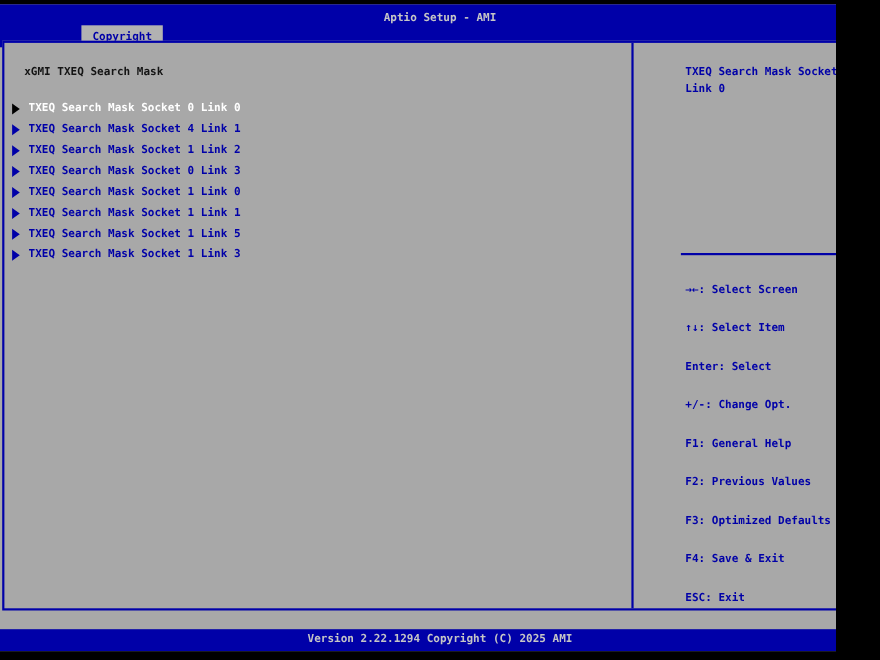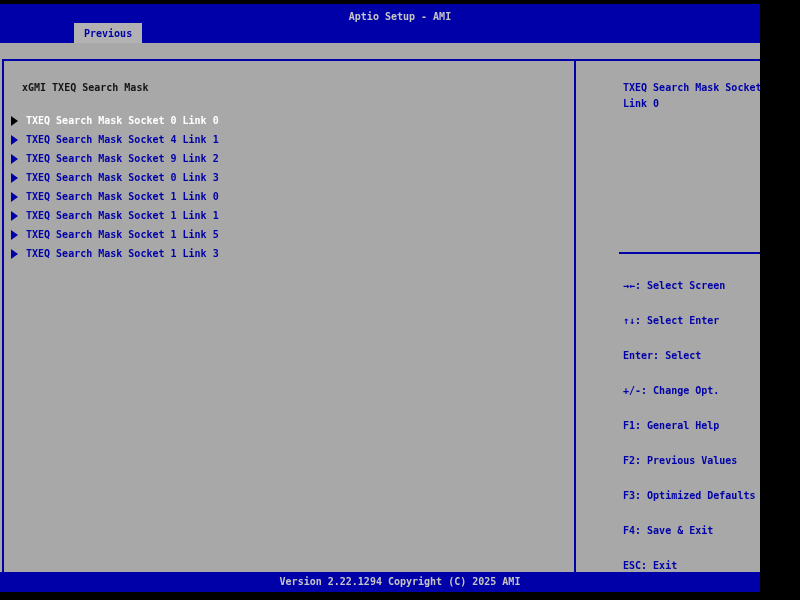--- a/index.html
+++ b/index.html
@@ -12,21 +12,21 @@
   }
   .topbar-black{position:absolute;left:0;top:0;width:800px;height:4px;background:#000;}
   .header{position:absolute;left:0;top:4px;width:800px;height:39px;background:var(--blue,#0000a8);}
   .header-title{position:absolute;left:0;top:5px;width:100%;text-align:center;color:var(--lightgray,#c6c6c6);}
   .tab{
     position:absolute;left:74px;bottom:0;height:19px;padding:1px 10px 0 10px;
     background:var(--tabgray,#b2b2b2);color:var(--blue,#0000a8);
     display:flex;align-items:center;
   }
   .panel{
-    position:absolute;left:2px;top:59px;width:793px;height:518px;
+    position:absolute;left:2px;top:37px;width:793px;height:518px;
     border:2px solid var(--blue,#0000a8);box-sizing:border-box;
     display:flex;background:var(--gray,#a8a8a8);gap:43px;
   }
   .left-pane{width:527px;flex:none;}
   .pane-title{margin:19px 0 0 18px;color:var(--titleink,#141414);}
   .menu-list{margin-top:15px;}
   .menu-item{height:19px;display:flex;align-items:center;color:var(--blue,#0000a8);cursor:default;}
   .arrow{
     width:0;height:0;margin-left:7px;
     border-left:7px solid var(--blue,#0000a8);
@@ -49,38 +49,38 @@
   .bottombar-black{position:absolute;left:0;top:592px;width:800px;height:8px;background:#000;}
 </style>
 </head>
 <body>
 
 <div class="screen" style="--blue: #0000a8; --gray: #a8a8a8; --tabgray: #b2b2b2; --lightgray: #c6c6c6; --titleink: #141414;">
   <div class="topbar-black"></div>
 
   <div class="header">
     <div class="header-title">Aptio Setup - AMI</div>
-    <div class="tab">Previous</div>
+    <div class="tab">Copyright</div>
   </div>
 
   <div class="panel">
     <div class="left-pane">
       <div class="pane-title">xGMI TXEQ Search Mask</div>
       <div class="menu-list">
           <div class="menu-item selected">
           <span class="arrow"></span>
           <span class="menu-label">TXEQ Search Mask Socket 0 Link 0</span>
         </div>
           <div class="menu-item">
           <span class="arrow"></span>
           <span class="menu-label">TXEQ Search Mask Socket 4 Link 1</span>
         </div>
           <div class="menu-item">
           <span class="arrow"></span>
-          <span class="menu-label">TXEQ Search Mask Socket 9 Link 2</span>
+          <span class="menu-label">TXEQ Search Mask Socket 1 Link 2</span>
         </div>
           <div class="menu-item">
           <span class="arrow"></span>
           <span class="menu-label">TXEQ Search Mask Socket 0 Link 3</span>
         </div>
           <div class="menu-item">
           <span class="arrow"></span>
           <span class="menu-label">TXEQ Search Mask Socket 1 Link 0</span>
         </div>
           <div class="menu-item">
@@ -98,21 +98,21 @@
         </div>
     </div>
 
     <div class="divider-v"></div>
 
     <div class="right-pane">
       <div class="help-text">TXEQ Search Mask Socket 0 Link 0</div>
       <div class="divider-h"></div>
       <div class="key-list">
           <div class="key-line">→←: Select Screen</div>
-          <div class="key-line">↑↓: Select Enter</div>
+          <div class="key-line">↑↓: Select Item</div>
           <div class="key-line">Enter: Select</div>
           <div class="key-line">+/-: Change Opt.</div>
           <div class="key-line">F1: General Help</div>
           <div class="key-line">F2: Previous Values</div>
           <div class="key-line">F3: Optimized Defaults</div>
           <div class="key-line">F4: Save &amp; Exit</div>
           <div class="key-line">ESC: Exit</div>
         </div>
     </div>
   </div>

